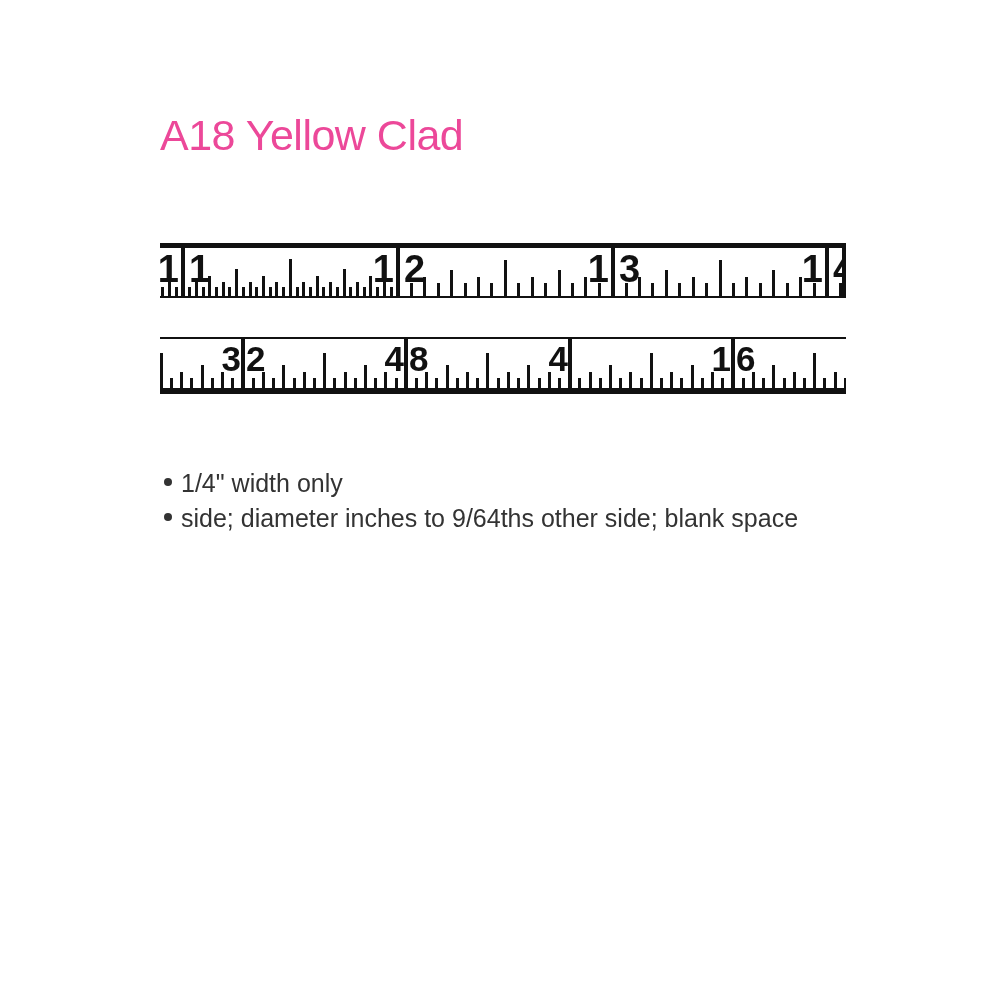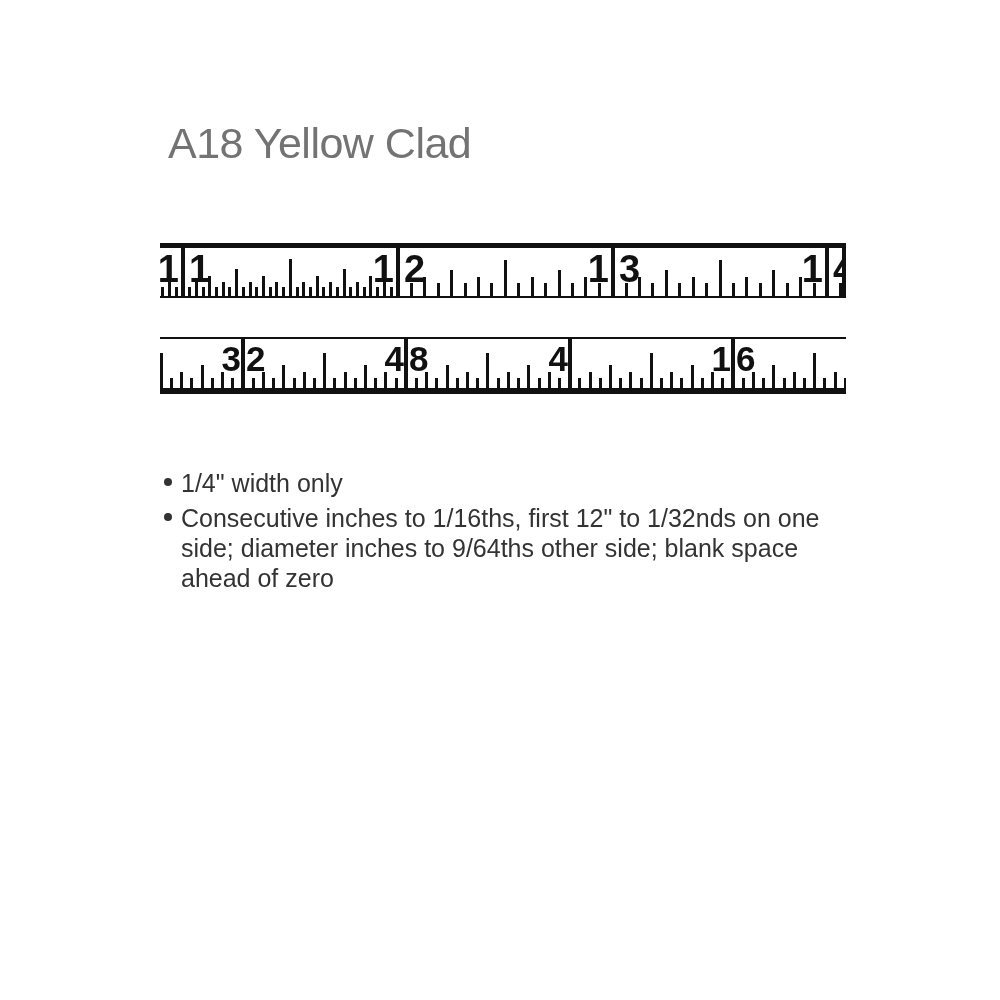--- a/index.html
+++ b/index.html
@@ -1,22 +1,22 @@
 <!DOCTYPE html>
 <html><head>
 <meta charset="utf-8">
 <style>
   html,body{margin:0;padding:0;}
   body{
     width:1000px;height:1000px;background:#ffffff;position:relative;
     font-family:"Liberation Sans",sans-serif;overflow:hidden;
   }
   .title{
-    position:absolute;left:160px;top:112px;margin:8px;
-    font-size:43px;font-weight:400;letter-spacing:-0.5px;color:#737373;line-height:1.1;
+    position:absolute;left:160px;top:112px;margin:0;
+    font-size:43px;font-weight:400;letter-spacing:-0.5px;color:#ec4899;line-height:1.1;
   }
   .ruler{position:absolute;background:#ffffff;overflow:hidden;}
   .edge{position:absolute;left:0;right:0;background:#111111;}
   .uline{position:absolute;background:#111111;}
   .tick{position:absolute;background:#111111;}
   .ulabel{
     position:absolute;font-weight:700;color:#111111;line-height:1;white-space:nowrap;
   }
   .ruler-top .ulabel{font-size:38px;}
   .ruler-bottom .ulabel{font-size:35px;}
@@ -203,18 +203,16 @@
 <div class="features" id="feature-root">
     <div class="feature">
       <div class="dot"></div>
       <div class="">
         <div class="ftext">1/4" width only</div>
       </div>
     </div>
     <div class="feature">
       <div class="dot"></div>
       <div class="">
-        <div class="ftext">Consecutive inches to 1/16ths, first 12" to 1/32nds on one</div>
         <div class="ftext">side; diameter inches to 9/64ths other side; blank space</div>
-        <div class="ftext">ahead of zero</div>
       </div>
     </div>
   </div>
 
 </body></html>

